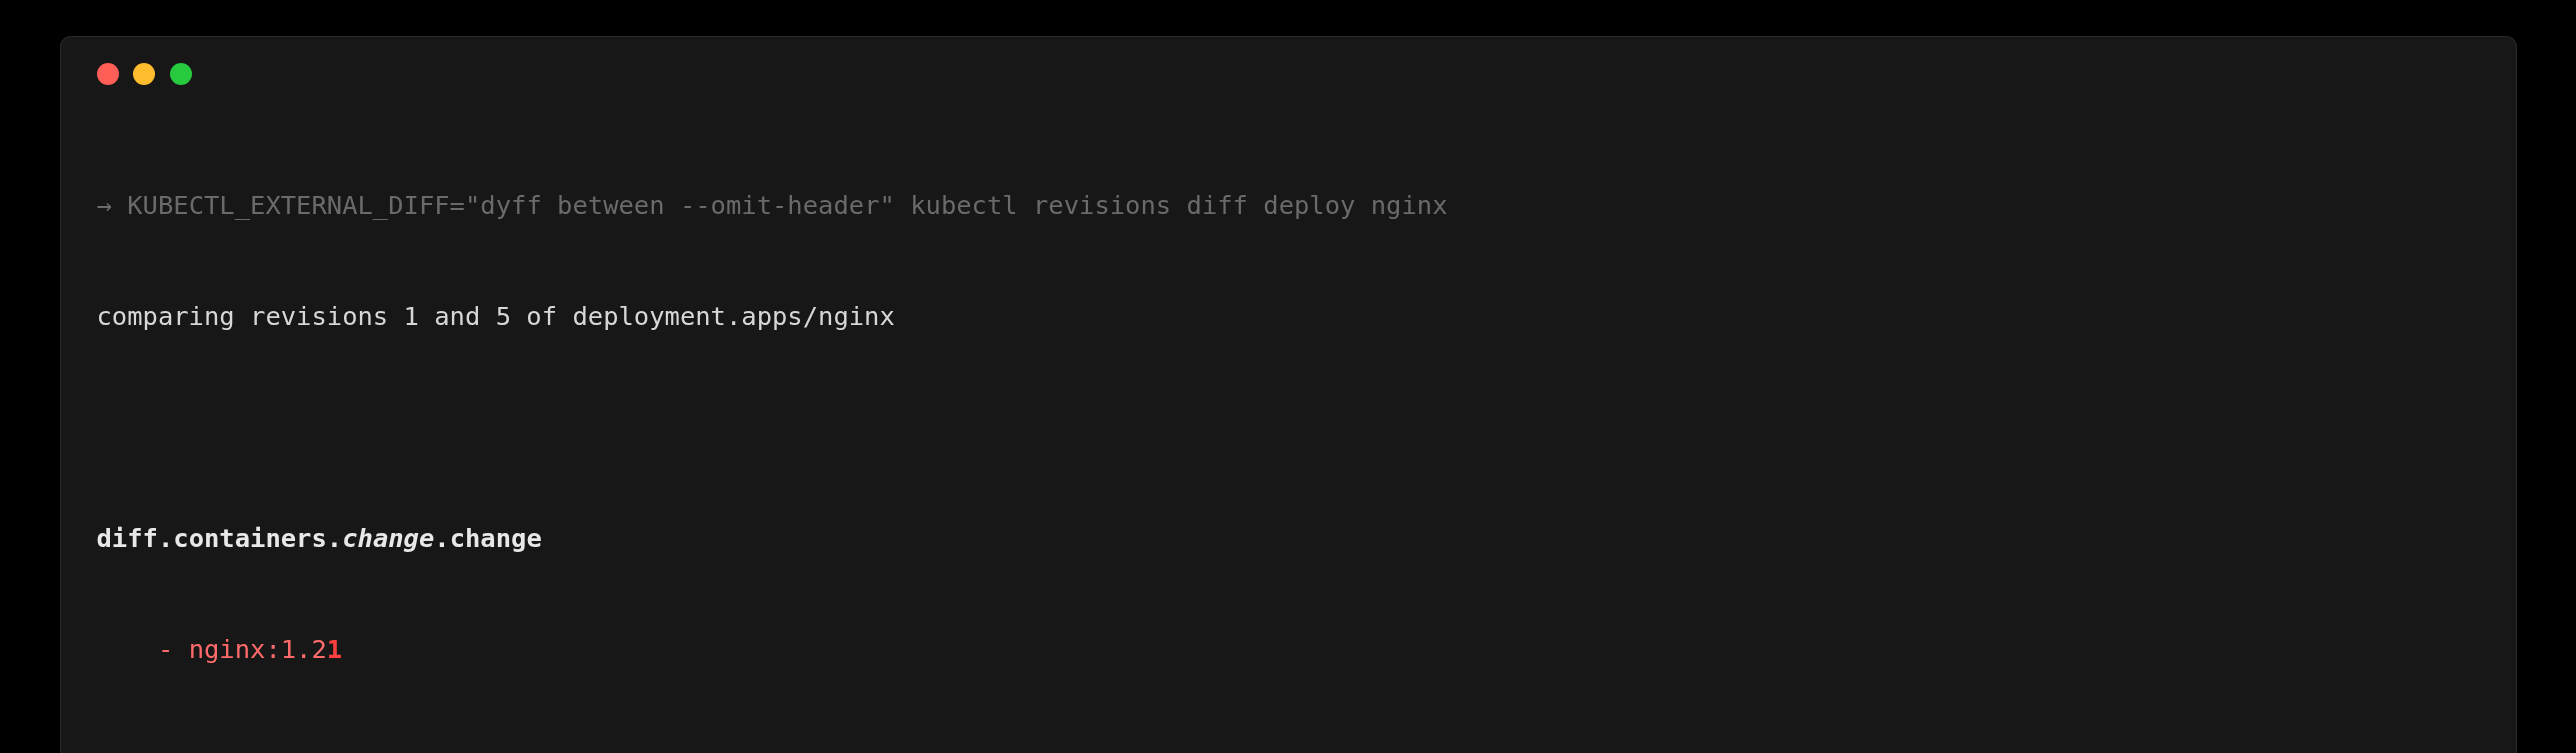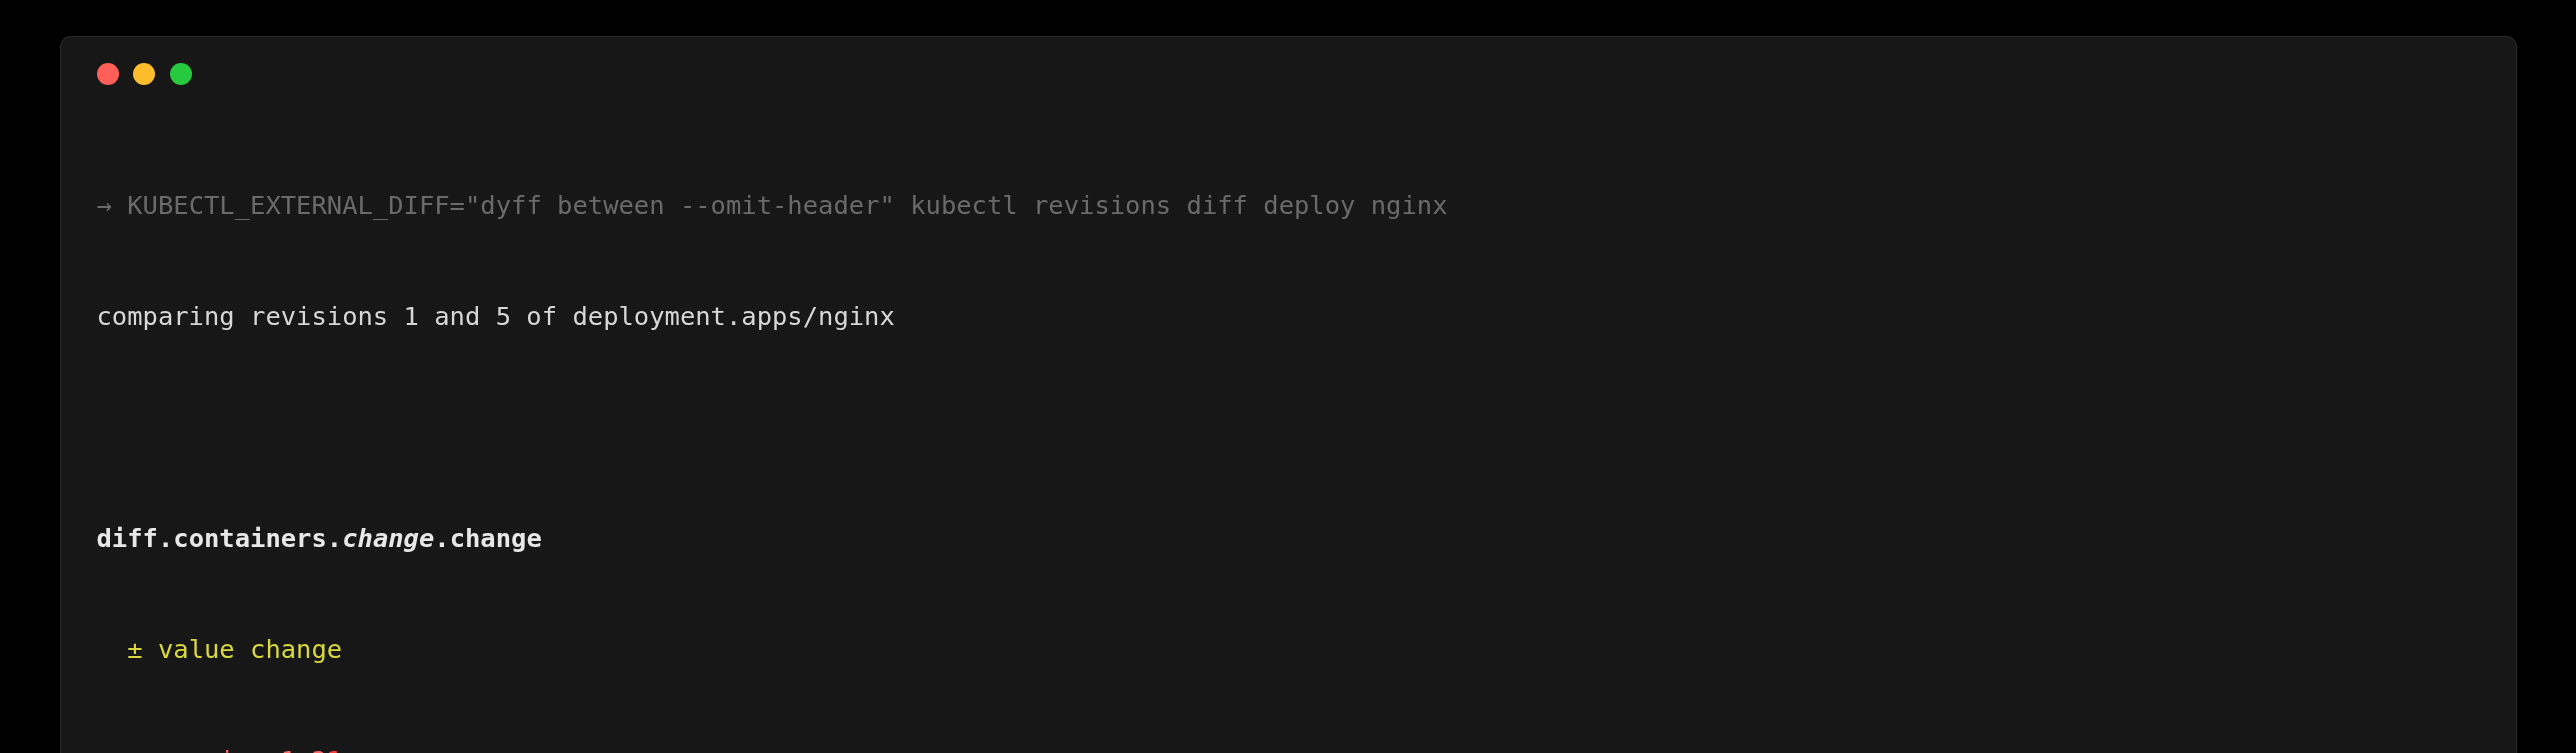--- a/index.html
+++ b/index.html
@@ -81,18 +81,17 @@
   <div class="titlebar">
     <div class="dot dot-red"></div>
     <div class="dot dot-yellow"></div>
     <div class="dot dot-green"></div>
   </div>
   <div class="terminal-content">
     <div class="prompt-line"><span class="prompt-arrow">→</span> <span>KUBECTL_EXTERNAL_DIFF="dyff between --omit-header" kubectl revisions diff deploy nginx</span></div>
     <div class="output-line">comparing revisions 1 and 5 of deployment.apps/nginx</div>
     <div class="blank-line"></div>
     <div class="path-line"><span>diff</span><span>.</span><span>containers</span><span>.</span><span class="path-italic">change</span><span>.</span><span>change</span></div>
-    <div class="change-header"><span>  </span><span>±</span><span> value change</span></div>
     <div><span>    </span><span class="diff-minus">-</span><span class="diff-minus"> </span><span class="diff-minus">nginx:1.2</span><span class="diff-minus-bold">1</span></div>
     
   </div>
 </div>
 
 
 </body></html>

